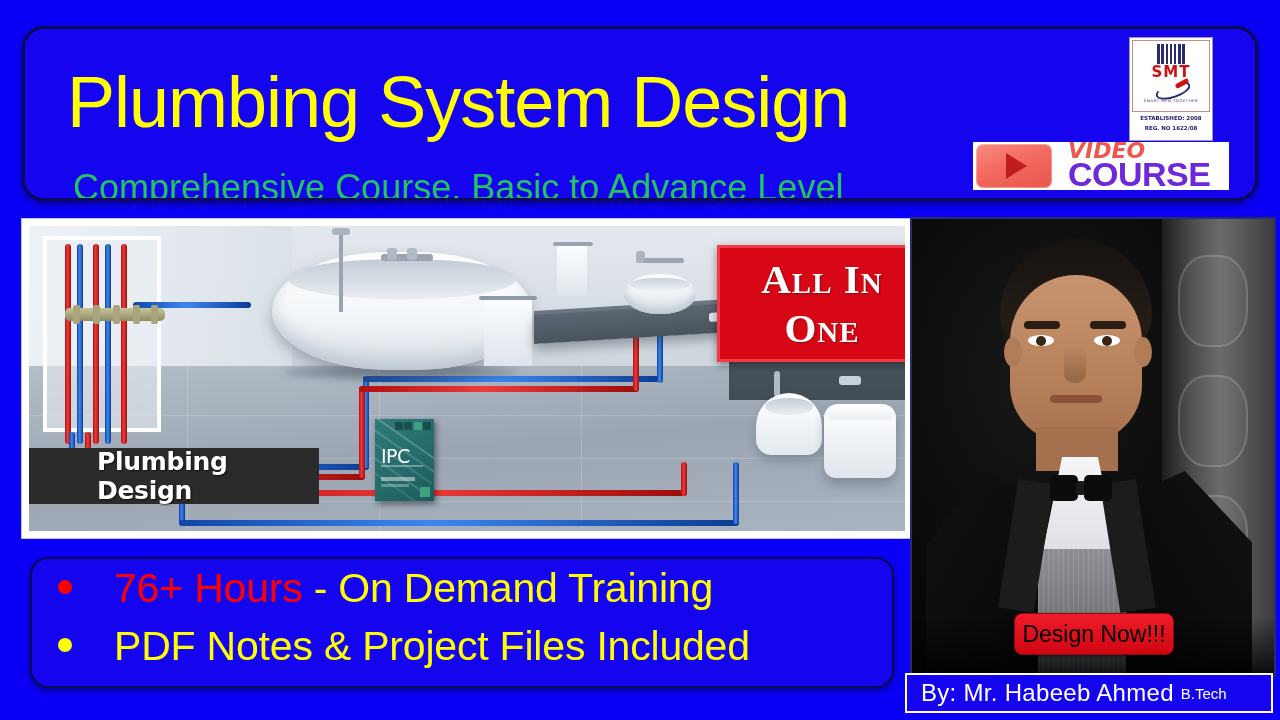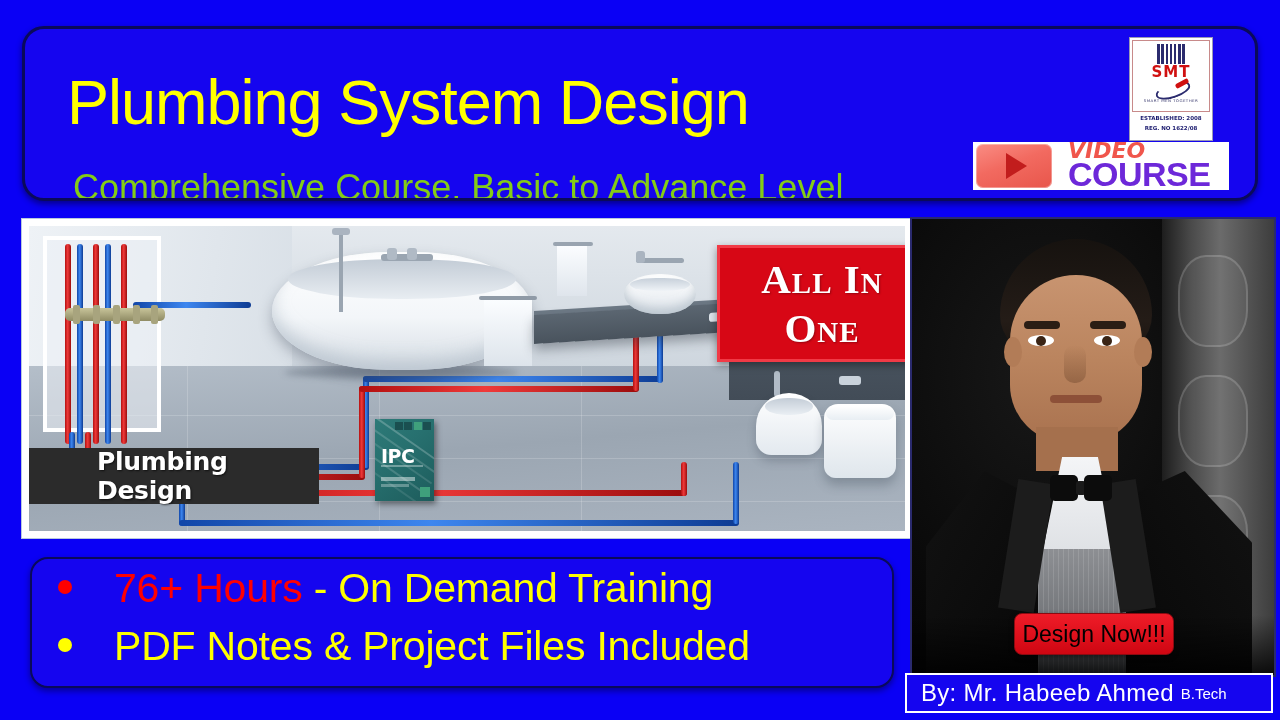--- a/index.html
+++ b/index.html
@@ -14,27 +14,27 @@
   .header-panel{
     position:absolute; left:22px; top:26px; width:1236px; height:175px;
     background:#1505ef;
     border:3px solid #0a0a5a;
     border-radius:22px;
     box-shadow:0 3px 6px rgba(0,0,0,.45);
     overflow:hidden;
   }
   .main-title{
     position:absolute; left:42px; top:26px;
-    font-size:63px; line-height:95px; font-weight:400;
+    font-size:72px; line-height:95px; font-weight:400;
     color:#ffff00; letter-spacing:-1px; white-space:nowrap;
   }
   .subtitle{
     position:absolute; left:48px; top:140px;
     font-size:36px; line-height:38px; font-weight:400;
-    color:#84cc16; white-space:nowrap;
+    color:#22c55e; white-space:nowrap;
   }
 
   
   .smt-logo{
     position:absolute; left:1104px; top:8px; width:84px; height:104px;
     background:#ffffff; border:1px solid #9a9ab5;
     display:flex; flex-direction:column; align-items:center;
     padding:2px; overflow:hidden;
   }
   .smt-inner{
@@ -236,21 +236,21 @@
   .ipc::before{
     content:""; position:absolute; left:-18px; top:18px; width:96px; height:1.5px;
     background:rgba(255,255,255,.22); transform:rotate(35deg);
     box-shadow:0 11px 0 rgba(255,255,255,.16), 0 22px 0 rgba(255,255,255,.12),
                0 34px 0 rgba(255,255,255,.16), 0 46px 0 rgba(255,255,255,.1);
   }
   .ipc-bar{ position:absolute; right:3px; top:3px; display:flex; gap:1.5px; }
   .ipc-bar i{ width:8px; height:8px; background:#1a4f50; }
   .ipc-bar i:nth-child(3){ background:#3fa07c; }
   .ipc-title{
-    position:absolute; left:6px; top:26px; color:#ffffff; font-weight:bold;
+    position:absolute; left:6px; top:26px; color:#ffffff; font-weight:normal;
     font-size:19px; font-family:"DejaVu Sans", sans-serif; letter-spacing:-.5px;
   }
   .ipc-sub{ position:absolute; left:6px; top:46px; width:42px; height:2px;
     background:rgba(255,255,255,.35); }
   .ipc-sub2{ position:absolute; left:6px; top:58px; width:34px; height:4px;
     background:rgba(255,255,255,.45); }
   .ipc-sub3{ position:absolute; left:6px; top:65px; width:28px; height:3px;
     background:rgba(255,255,255,.3); }
   .ipc-logo{ position:absolute; right:4px; bottom:4px; width:10px; height:10px;
     background:#3fa07c; }

